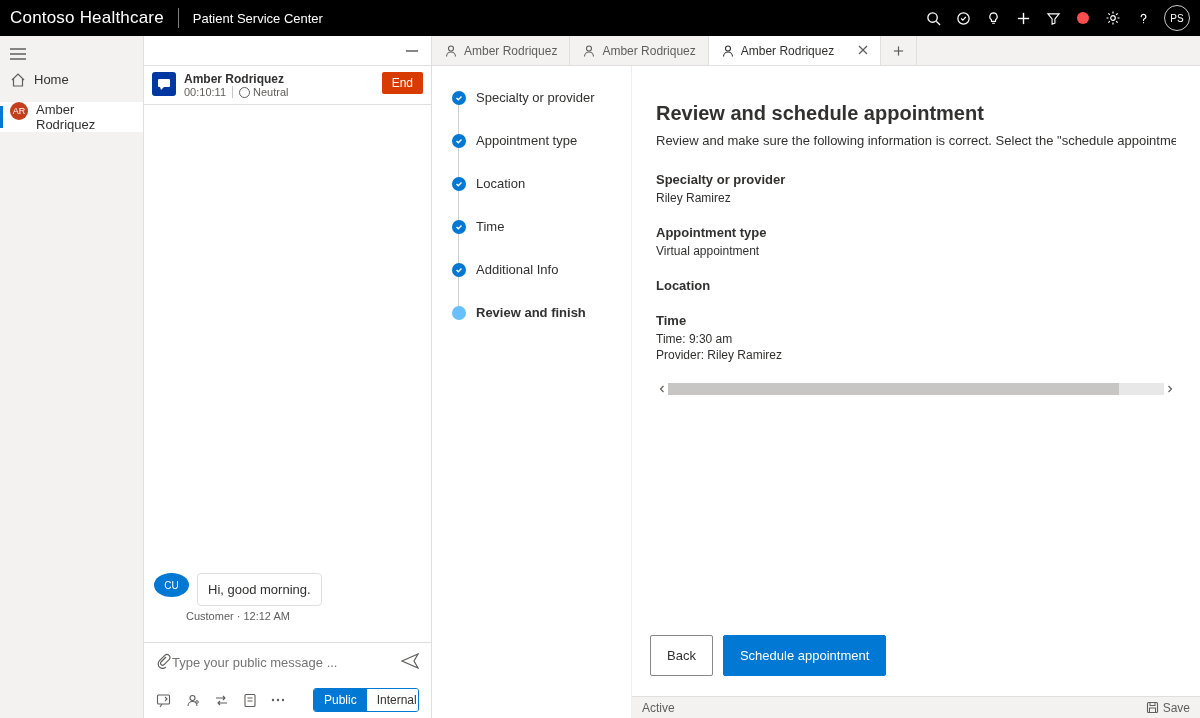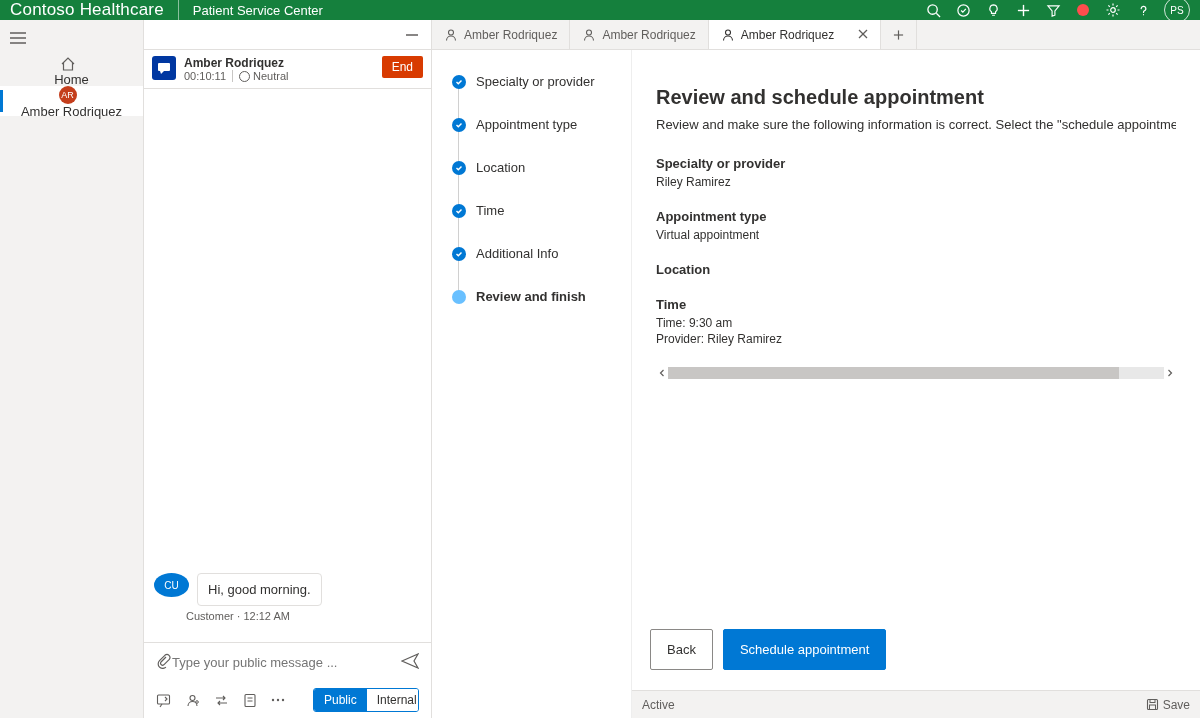--- a/index.html
+++ b/index.html
@@ -1,35 +1,35 @@
 <!DOCTYPE html>
 <html><head>
 <meta charset="utf-8">
 <style>
   * { box-sizing: border-box; margin: 0; padding: 0; }
   html, body { height: 100%; font-family: "Segoe UI", Arial, sans-serif; font-size: 13px; color: #323130; }
   body { display: flex; flex-direction: column; overflow: hidden; }
 
   
-  .topbar { height: 20px; background: #15803d; color: #fff; display: flex; align-items: center; padding: 0 10px; }
+  .topbar { height: 36px; background: #000000; color: #fff; display: flex; align-items: center; padding: 0 10px; }
   .topbar .brand { font-size: 17px; font-weight: 500; letter-spacing: .2px; padding-right: 14px; border-right: 1px solid rgba(255,255,255,.5); margin-right: 14px; }
   .topbar .subtitle { font-size: 13px; }
   .topbar .spacer { flex: 1; }
   .topbar .ticon { width: 30px; height: 32px; display: flex; align-items: center; justify-content: center; cursor: pointer; }
   .topbar svg { fill: none; stroke: #fff; }
   .ticon.dot span { width: 12px; height: 12px; border-radius: 50%; background: #ff4d4d; display: inline-block; }
   .topbar .avatar { width: 26px; height: 26px; border: 1.5px solid rgba(255,255,255,.8); border-radius: 50%; display:flex; align-items:center; justify-content:center; font-size: 10px; margin-left: 6px; cursor:pointer;}
 
   
   .workspace { flex: 1; display: flex; min-height: 0; }
 
   
   .navrail { width: 144px; background: #f3f2f1; border-right: 1px solid #e1dfdd; display:flex; flex-direction:column; }
   .navrail .hamburger { height: 36px; display:flex; align-items:center; padding: 0 10px; cursor:pointer; color:#605e5c;}
-  .navrail .nav-item { height: 30px; display:flex; align-items:center; padding: 0 10px; cursor:pointer; color:#323130; font-size:13px;flex-direction:column;}
+  .navrail .nav-item { height: 30px; display:flex; align-items:flex-start; padding: 0 10px; cursor:pointer; color:#323130; font-size:13px;}
   .navrail .nav-item svg, .navrail .nav-item .avsmall { margin-right: 8px; flex-shrink:0;}
   .navrail .nav-item.selected { background:#fff; position:relative;}
   .navrail .nav-item.selected::before { content:""; position:absolute; left:0; top:4px; bottom:4px; width:3px; background:#0078d4;}
   .avsmall { width:18px; height:18px; border-radius:50%; background:#c43e1c; color:#fff; font-size:9px; display:flex; align-items:center; justify-content:center;}
 
   
   .convo { width: 288px; background: #fff; border-right: 1px solid #e1dfdd; display:flex; flex-direction:column; }
   .convo-top { border-bottom:1px solid #e1dfdd; height:30px; display:flex; align-items:center; justify-content:flex-end; padding:0 8px;}
   .convo-top .min { color:#605e5c; cursor:pointer; padding:4px;}
   .convo-header { border-bottom:1px solid #e1dfdd; padding: 6px 8px; display:flex; align-items:flex-start; }
@@ -91,21 +91,21 @@
   .hscroll .arrow { width:12px; height:12px; color:#605e5c; display:flex; align-items:center; justify-content:center; cursor:pointer;}
   .hscroll .track { flex:1; height:12px; background:#e8e8e8; position:relative;}
   .hscroll .thumb { position:absolute; left:0; top:0; height:100%; width:91%; background:#c8c6c4;}
 
   .actions { padding: 0 24px 20px 18px; display:flex; gap:10px;}
   .btn { height:41px; padding:0 16px; font-size:13px; border-radius:2px; cursor:pointer;}
   .btn.secondary { background:#fff; border:1px solid #8a8886; color:#323130;}
   .btn.primary { background:#0078d4; border:1px solid #0078d4; color:#fff;}
 
   
-  .statusbar { height:28px; background:#f3f2f1; border-top:1px solid #e1dfdd; display:flex; align-items:center; font-size:12px; color:#605e5c;}
+  .statusbar { height:22px; background:#f3f2f1; border-top:1px solid #e1dfdd; display:flex; align-items:center; font-size:12px; color:#605e5c;}
   .statusbar .status-text { padding-left: 10px; }
   .statusbar .spacer { flex:1;}
   .statusbar .save { display:flex; align-items:center; gap:4px; padding:0 10px; cursor:pointer;}
 
 </style>
 </head>
 <body>
 
 <div class="topbar">
   <div class="brand">Contoso Healthcare</div>

